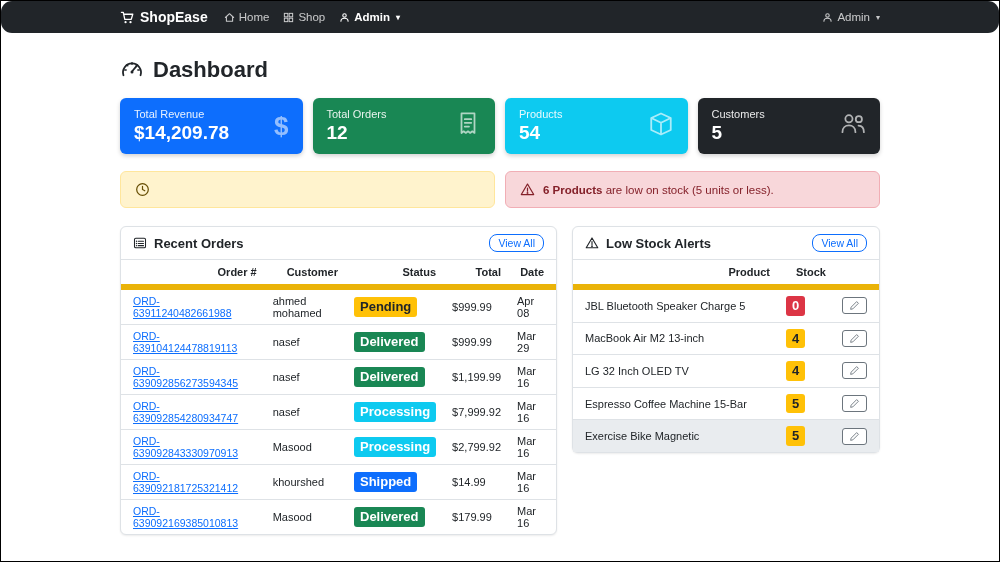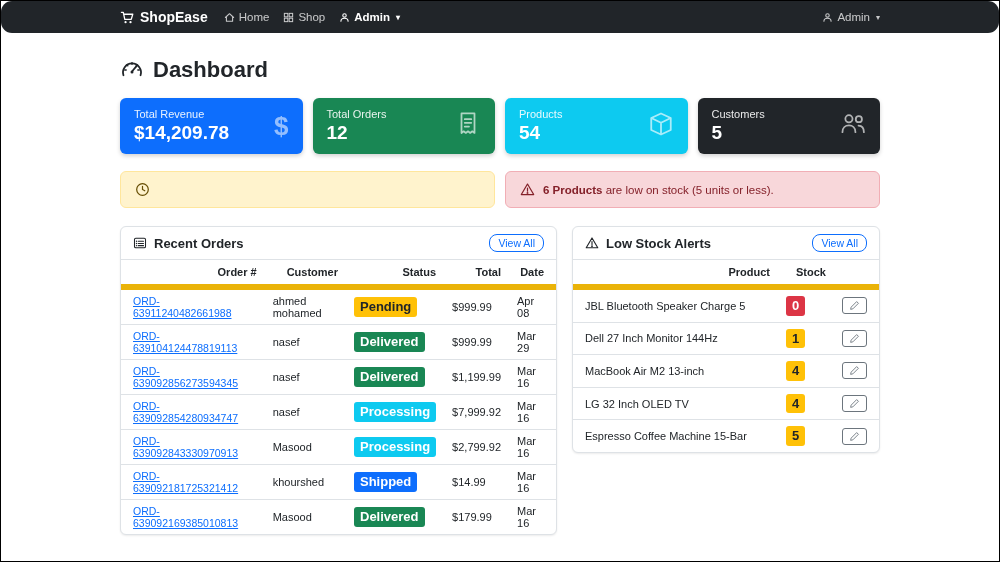--- a/index.html
+++ b/index.html
@@ -328,42 +328,42 @@
           </thead>
           <tbody>
               <tr>
                 <td>JBL Bluetooth Speaker Charge 5</td>
                 <td><span class="badge" style="background: rgb(220, 53, 69); color: rgb(255, 255, 255);">0</span></td>
                 <td><button class="edit-btn"><svg width="11" height="11" viewBox="0 0 16 16" fill="none" stroke="currentColor" stroke-width="1.3" stroke-linejoin="round">
                       <path d="M11.2 2.3l2.5 2.5L5.6 12.9l-3.2.7.7-3.2z"></path>
                     </svg></button></td>
               </tr>
               <tr>
-                <td>Dell 27 Inch Monitor 144Hz</td>
-                <td><span class="badge" style="background: rgb(255, 193, 7); color: rgb(33, 37, 41);">1</span></td>
-                <td><button class="edit-btn"><svg width="11" height="11" viewBox="0 0 16 16" fill="none" stroke="currentColor" stroke-width="1.3" stroke-linejoin="round">
-                      <path d="M11.2 2.3l2.5 2.5L5.6 12.9l-3.2.7.7-3.2z"></path>
-                    </svg></button></td>
-              </tr>
-              <tr>
                 <td>MacBook Air M2 13-inch</td>
                 <td><span class="badge" style="background: rgb(255, 193, 7); color: rgb(33, 37, 41);">4</span></td>
                 <td><button class="edit-btn"><svg width="11" height="11" viewBox="0 0 16 16" fill="none" stroke="currentColor" stroke-width="1.3" stroke-linejoin="round">
                       <path d="M11.2 2.3l2.5 2.5L5.6 12.9l-3.2.7.7-3.2z"></path>
                     </svg></button></td>
               </tr>
               <tr>
                 <td>LG 32 Inch OLED TV</td>
                 <td><span class="badge" style="background: rgb(255, 193, 7); color: rgb(33, 37, 41);">4</span></td>
                 <td><button class="edit-btn"><svg width="11" height="11" viewBox="0 0 16 16" fill="none" stroke="currentColor" stroke-width="1.3" stroke-linejoin="round">
                       <path d="M11.2 2.3l2.5 2.5L5.6 12.9l-3.2.7.7-3.2z"></path>
                     </svg></button></td>
               </tr>
               <tr>
                 <td>Espresso Coffee Machine 15-Bar</td>
+                <td><span class="badge" style="background: rgb(255, 193, 7); color: rgb(33, 37, 41);">5</span></td>
+                <td><button class="edit-btn"><svg width="11" height="11" viewBox="0 0 16 16" fill="none" stroke="currentColor" stroke-width="1.3" stroke-linejoin="round">
+                      <path d="M11.2 2.3l2.5 2.5L5.6 12.9l-3.2.7.7-3.2z"></path>
+                    </svg></button></td>
+              </tr>
+              <tr class="hl">
+                <td>Exercise Bike Magnetic</td>
                 <td><span class="badge" style="background: rgb(255, 193, 7); color: rgb(33, 37, 41);">5</span></td>
                 <td><button class="edit-btn"><svg width="11" height="11" viewBox="0 0 16 16" fill="none" stroke="currentColor" stroke-width="1.3" stroke-linejoin="round">
                       <path d="M11.2 2.3l2.5 2.5L5.6 12.9l-3.2.7.7-3.2z"></path>
                     </svg></button></td>
               </tr>
             </tbody>
         </table>
       </section>
 
     </div>

